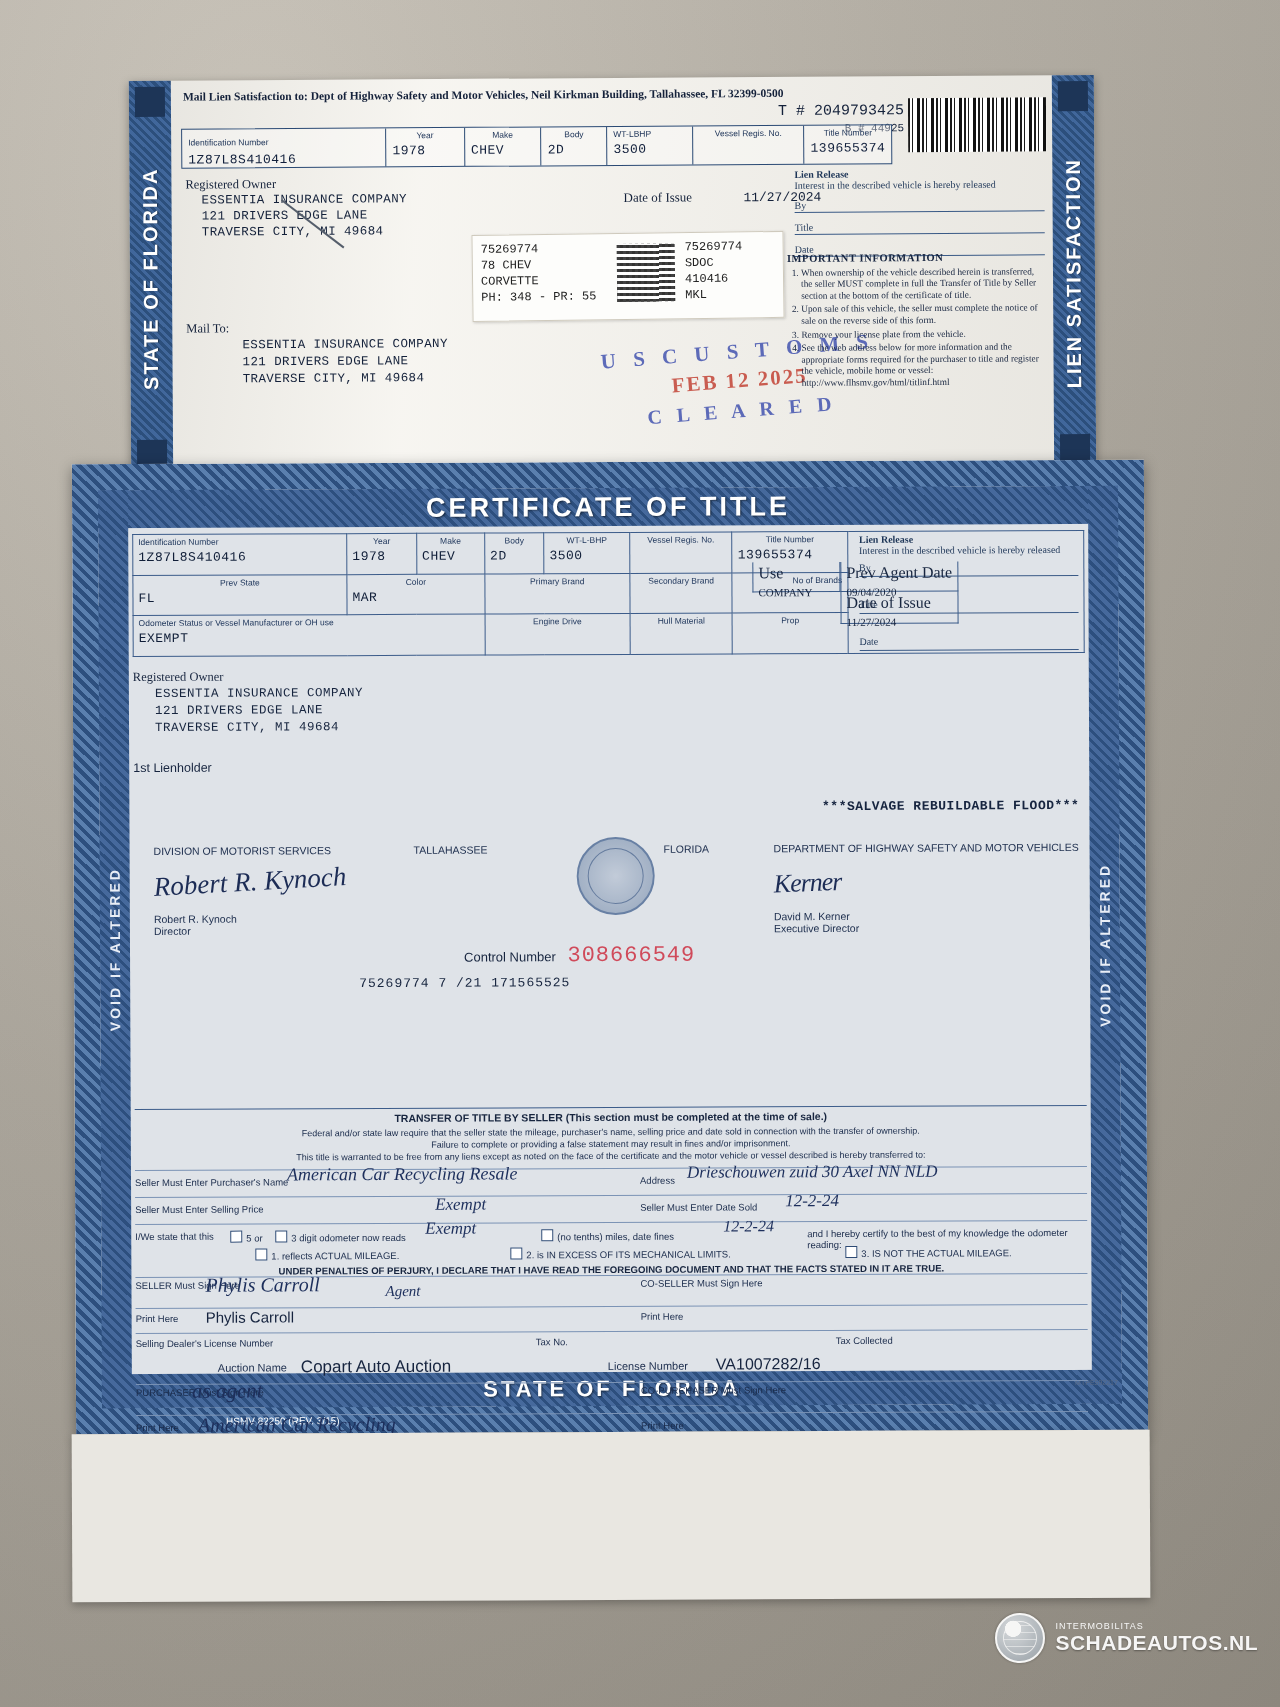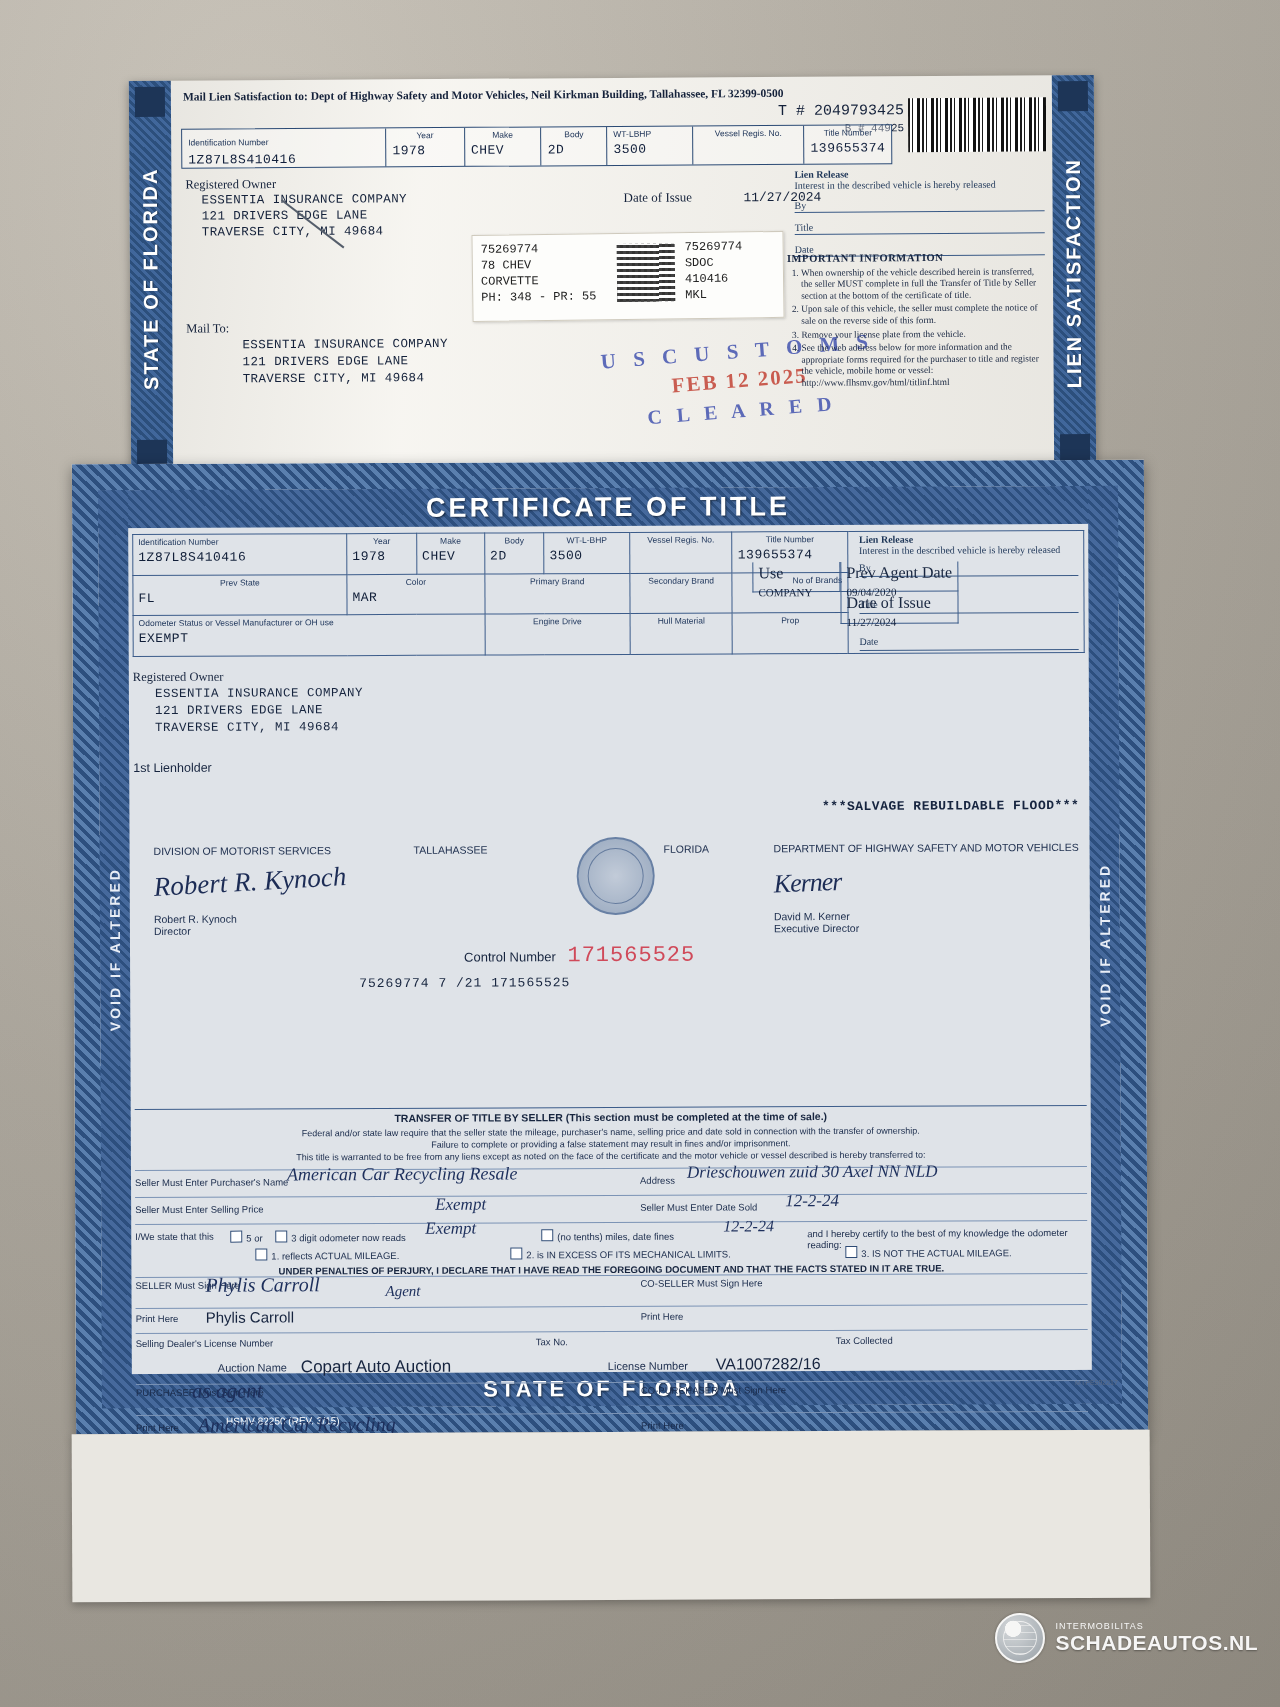--- a/index.html
+++ b/index.html
@@ -448,21 +448,21 @@
       <div class="hand sig1">Robert R. Kynoch</div>
       <div class="hand sig2">Kerner</div>
 
       <div class="c" style="left:20px;top:68px">Robert R. Kynoch</div>
       <div class="c" style="left:20px;top:80px">Director</div>
       <div class="c" style="left:640px;top:68px">David M. Kerner</div>
       <div class="c" style="left:640px;top:80px">Executive Director</div>
 
       <div class="ctrl">
         <span>Control Number</span>
-        <span class="num">171565525</span>
+        <span class="num">308666549</span>
       </div>
       <div class="ctrlrow">75269774        7  /21    171565525</div>
     </div>
 
     <div class="transfer">
       <div class="t-h">TRANSFER OF TITLE BY SELLER (This section must be completed at the time of sale.)</div>
       <div class="t-p">
         <div>Federal and/or state law require that the seller state the mileage, purchaser's name, selling price and date sold in connection with the transfer of ownership.</div>
         <div>Failure to complete or  providing a false statement may result in fines and/or imprisonment.</div>
         <div>This title is warranted to be free from any liens except as noted on the face of the certificate and the motor vehicle or vessel described is hereby transferred to:</div>

